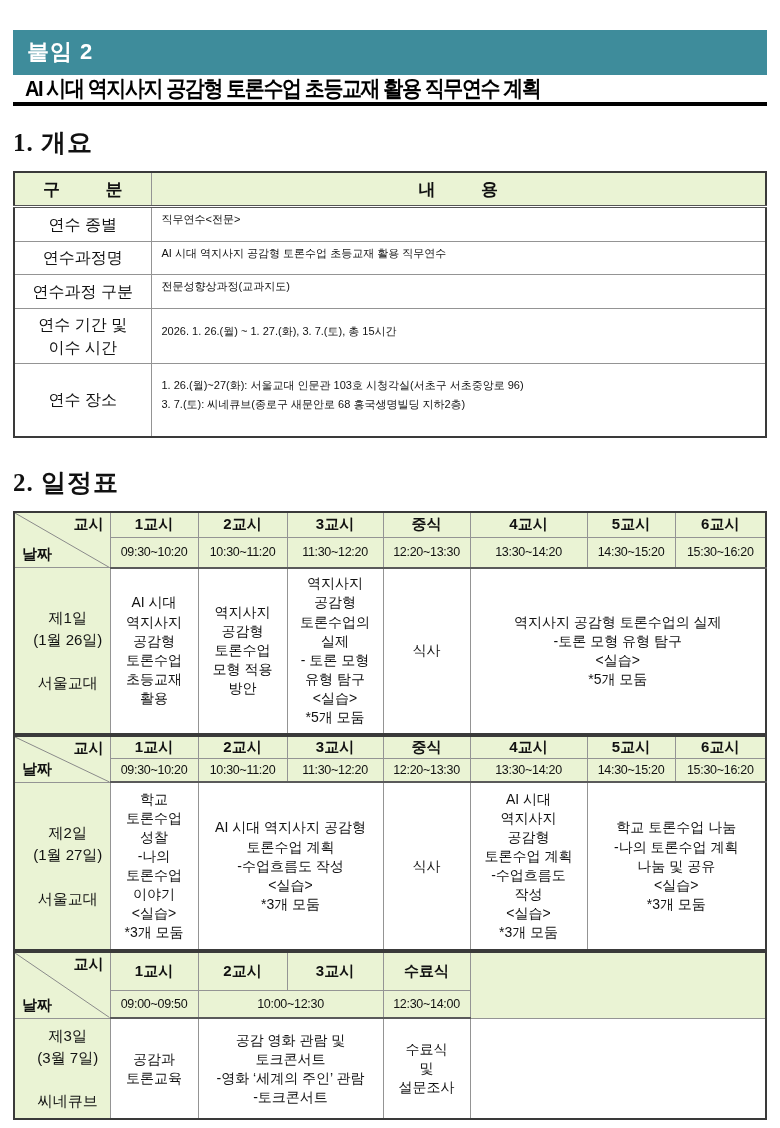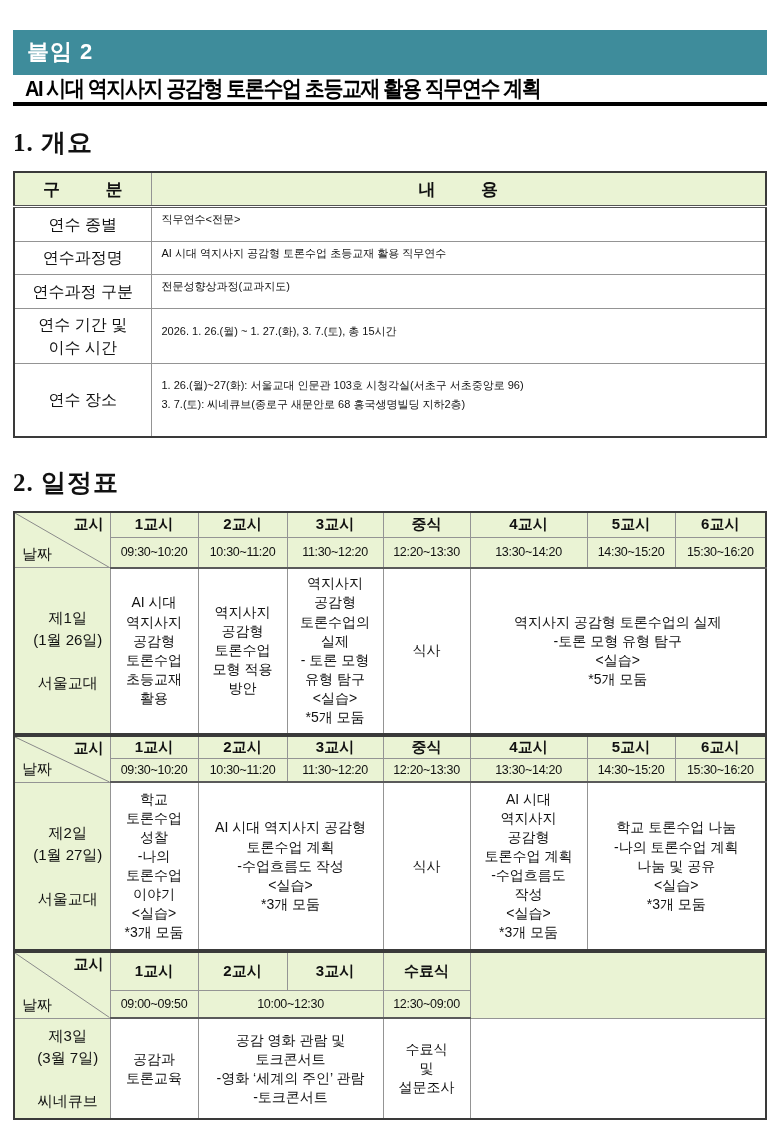--- a/index.html
+++ b/index.html
@@ -58,21 +58,21 @@
   .period{font-weight:bold;font-size:15px;}
   .timecell{font-weight:normal;font-size:12.5px;border-bottom:2px solid #5a5a5a;letter-spacing:-0.3px;}
   .datecell{font-size:15px;white-space:pre-line;line-height:1.45;padding-left:12px;}
   .body-cell{font-size:14px;white-space:pre-line;line-height:1.36;background:#fff;padding:1px 2px;}
   .hA1{height:26px}.hA2{height:30px}.bA{height:166px}
   .hB1{height:20px}.hB2{height:24px}.bB{height:168px}
   .hC1{height:38px}.hC2{height:28px}.bC{height:101px}
   .corner{position:relative;padding:0;}
   .diag{position:absolute;left:0;top:0;width:100%;height:100%;display:block;}
   .corner-top{position:absolute;top:2px;right:6px;font-weight:bold;font-size:15px;margin-left:42px;}
-  .corner-bottom{position:absolute;bottom:3px;left:7px;font-weight:normal;font-size:15px;text-align:right;}
+  .corner-bottom{position:absolute;bottom:3px;left:7px;font-weight:bold;font-size:15px;text-align:right;}
 </style>
 </head>
 <body>
 
 <div class="content">
 
   <div class="titlebar">
     <div class="badge">붙임 2</div>
     <div class="doc-title">AI 시대 역지사지 공감형 토론수업 초등교재 활용 직무연수 계획</div>
   </div>
@@ -279,21 +279,21 @@
       </td>
       <td class="green period">1교시</td>
       <td class="green period">2교시</td>
       <td class="green period">3교시</td>
       <td class="green period">수료식</td>
       <td class="green" rowspan="2"></td>
     </tr>
     <tr class="hC2">
       <td class="green timecell">09:00~09:50</td>
       <td class="green timecell" colspan="2">10:00~12:30</td>
-      <td class="green timecell">12:30~09:00</td>
+      <td class="green timecell">12:30~14:00</td>
     </tr>
     <tr class="bC">
       <td class="green datecell">제3일
 (3월 7일)
 
 씨네큐브</td>
       <td class="body-cell">공감과
 토론교육</td>
       <td class="body-cell" colspan="2">공감 영화 관람 및
 토크콘서트

